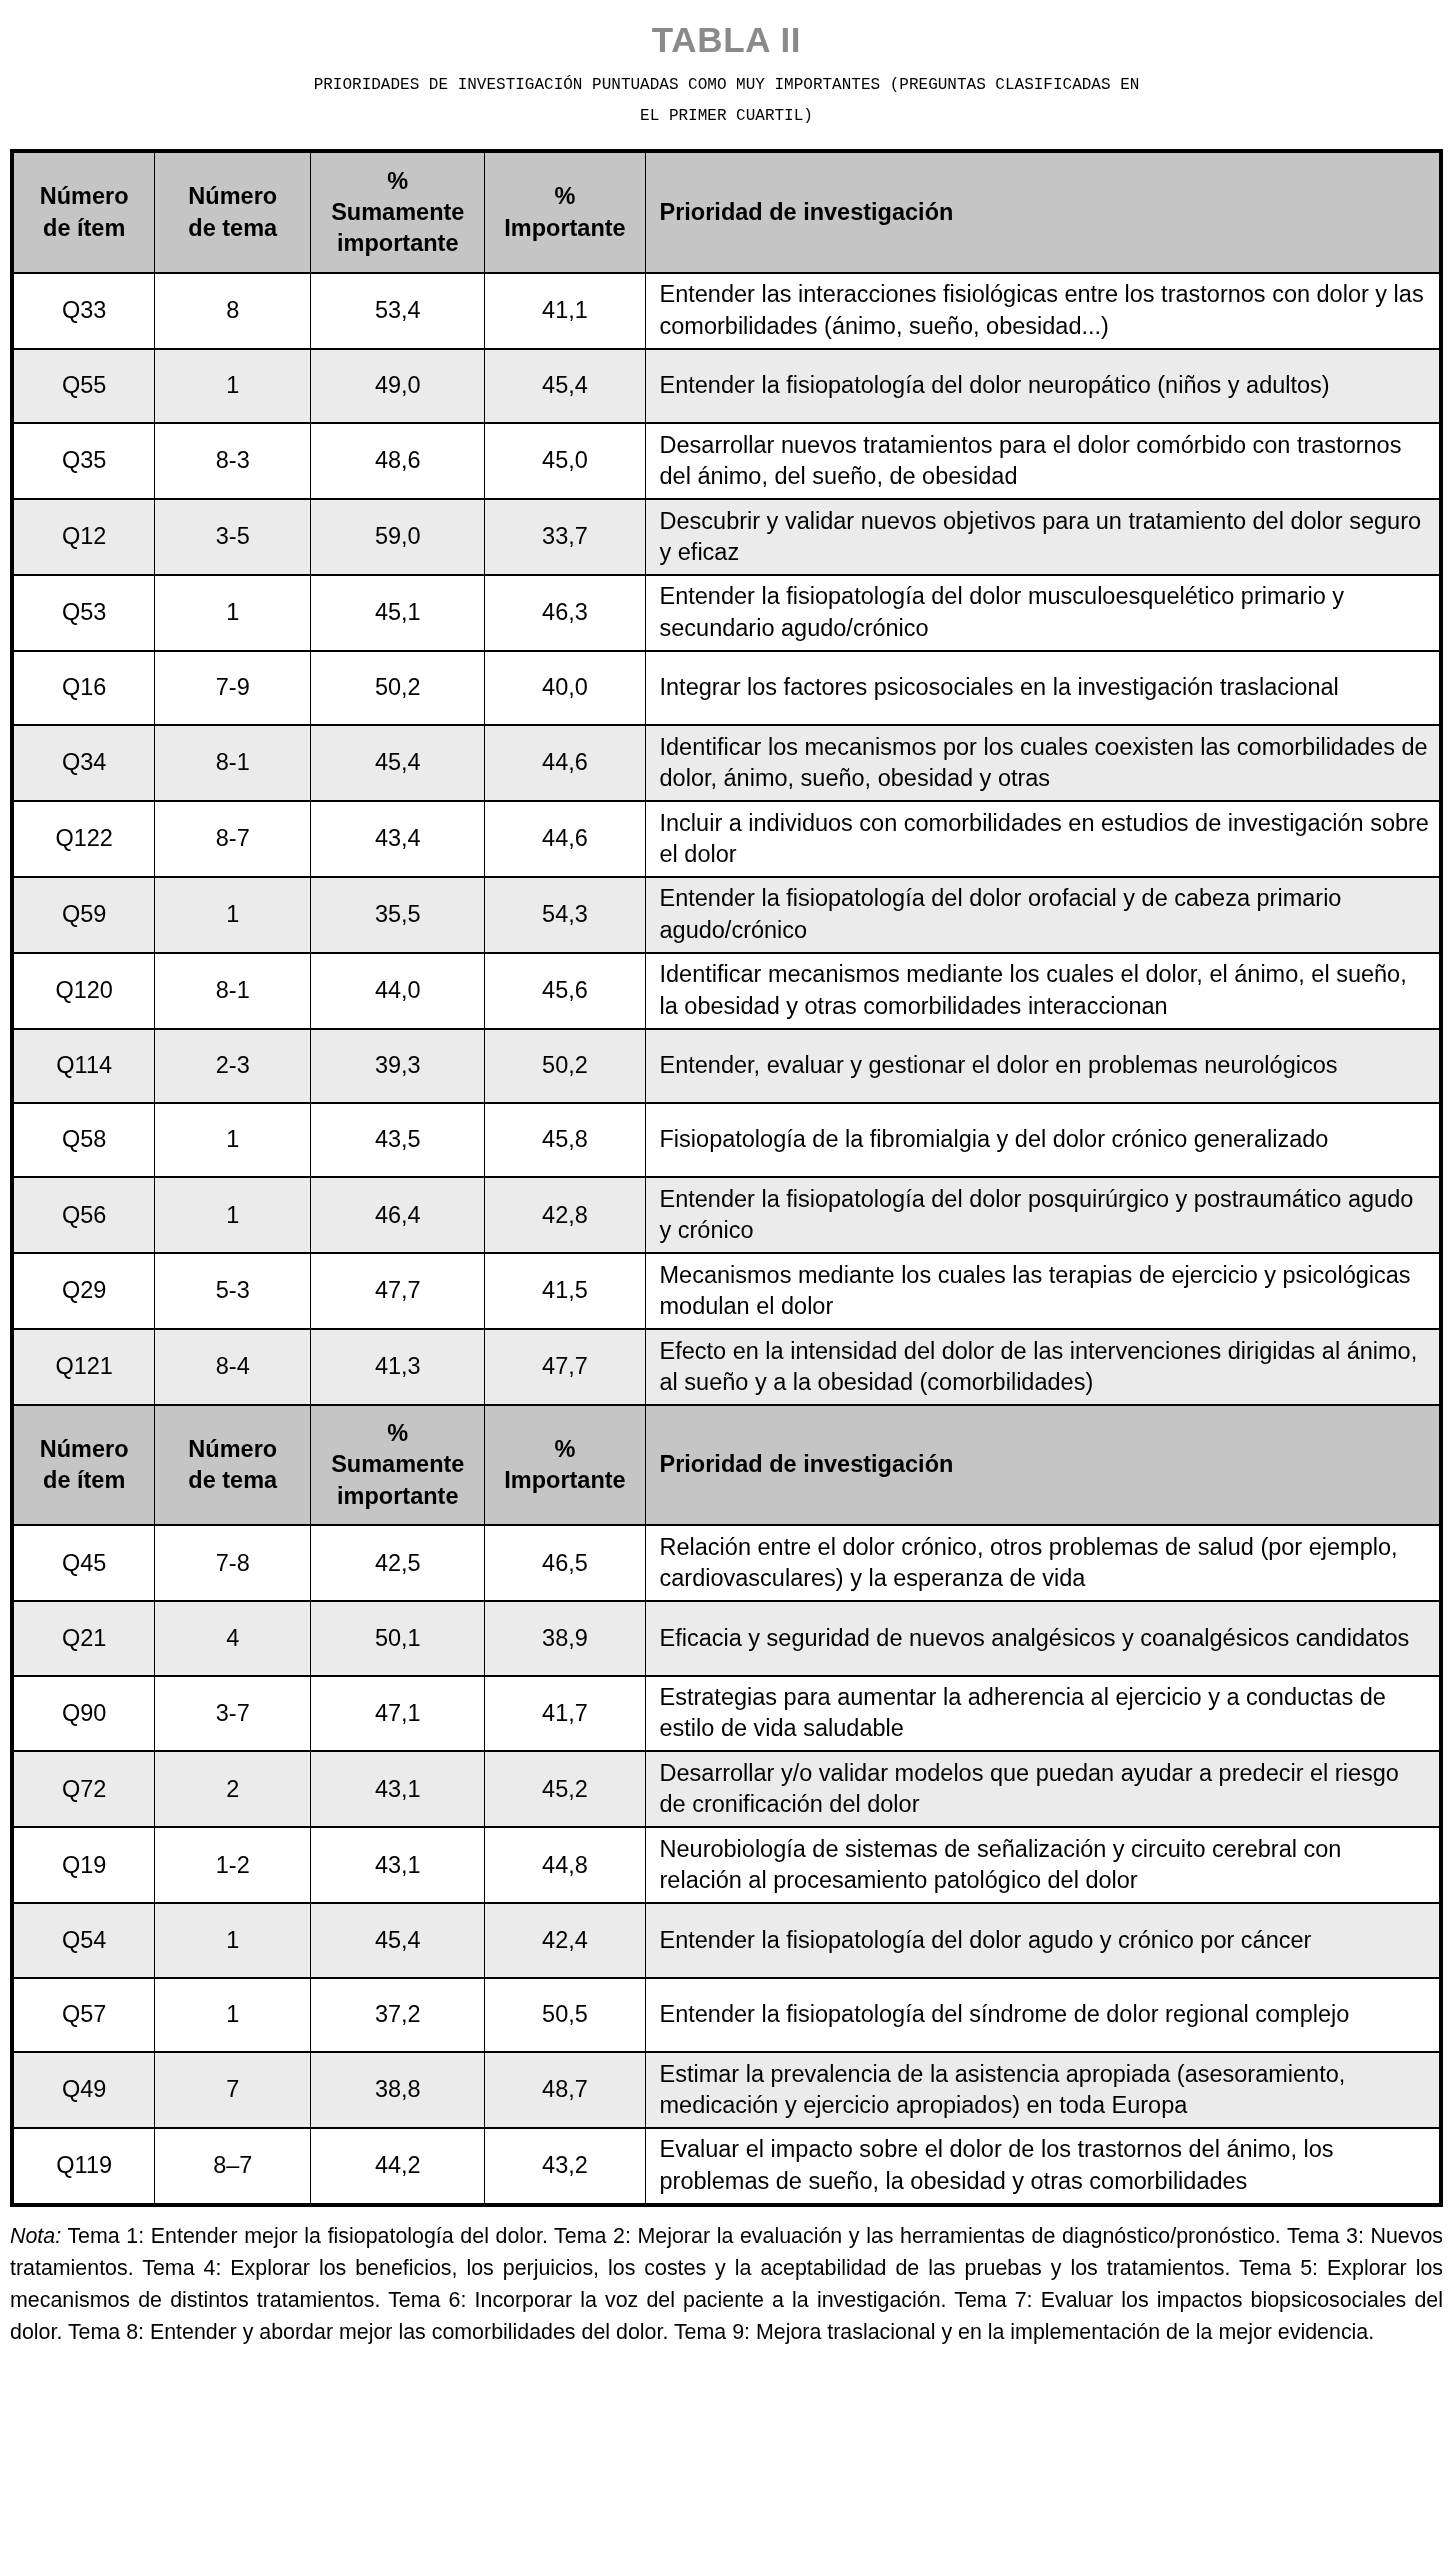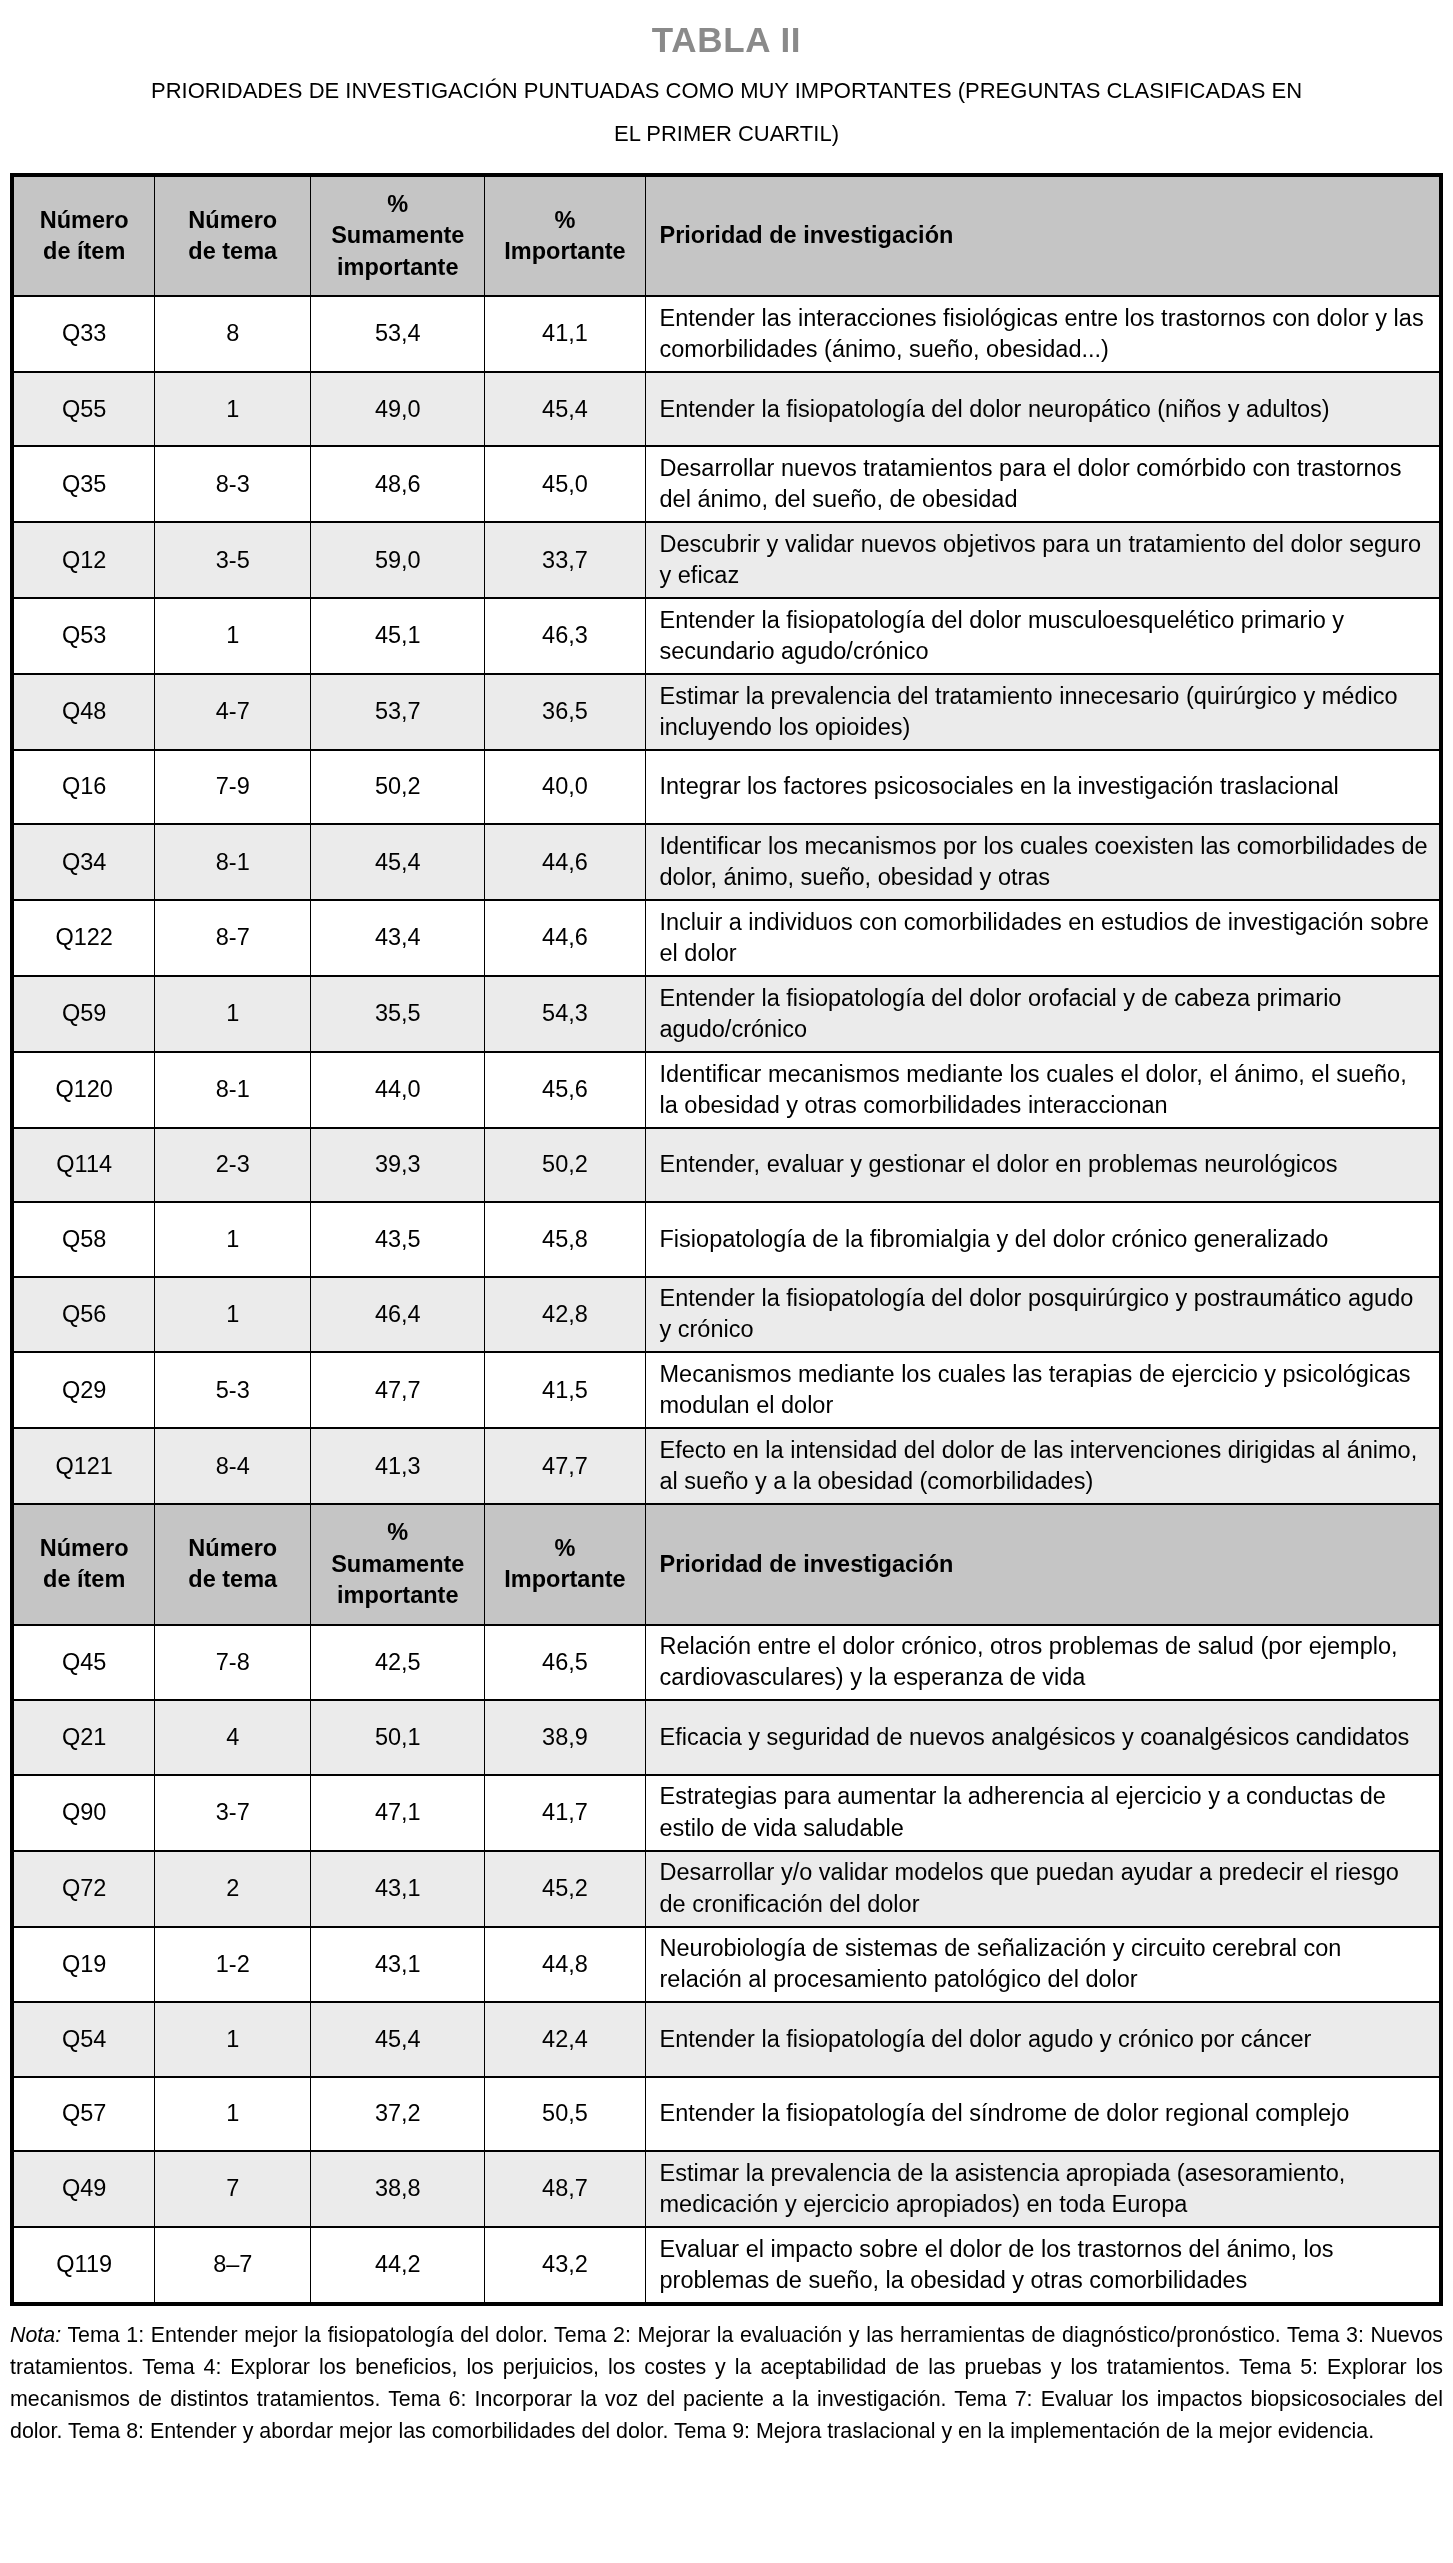--- a/index.html
+++ b/index.html
@@ -19,25 +19,26 @@
   .page{padding:0 10px;}
   .caption{text-align:center;}
   .title{
     color:var(--title-color);
     font-weight:bold;
     font-size:35px;
     letter-spacing:0.7px;
     margin:20px 0 0 0;
   }
   .subtitle{
-    font-size:22px;
+    font-size:16px;
     font-weight:400;
     line-height:1.95;
     margin:10px 0 17px 0;
     white-space:pre-line;
+    font-family:Liberation Mono, monospace;
   }
   table{
     width:100%;
     border-collapse:collapse;
     border:4.3px solid var(--border);
     table-layout:fixed;
   }
   th,td{
     border:1.4px solid var(--border);
     border-top-width:2.8px;
@@ -123,27 +124,20 @@
           <td>33,7</td>
           <td class="prio">Descubrir y validar nuevos objetivos para un tratamiento del dolor seguro y eficaz</td>
         </tr>
         <tr>
           <td>Q53</td>
           <td>1</td>
           <td>45,1</td>
           <td>46,3</td>
           <td class="prio">Entender la fisiopatología del dolor musculoesquelético primario y secundario agudo/crónico</td>
         </tr>
-        <tr class="alt">
-          <td>Q48</td>
-          <td>4-7</td>
-          <td>53,7</td>
-          <td>36,5</td>
-          <td class="prio">Estimar la prevalencia del tratamiento innecesario (quirúrgico y médico incluyendo los opioides)</td>
-        </tr>
         <tr>
           <td>Q16</td>
           <td>7-9</td>
           <td>50,2</td>
           <td>40,0</td>
           <td class="prio">Integrar los factores psicosociales en la investigación traslacional</td>
         </tr>
         <tr class="alt">
           <td>Q34</td>
           <td>8-1</td>

